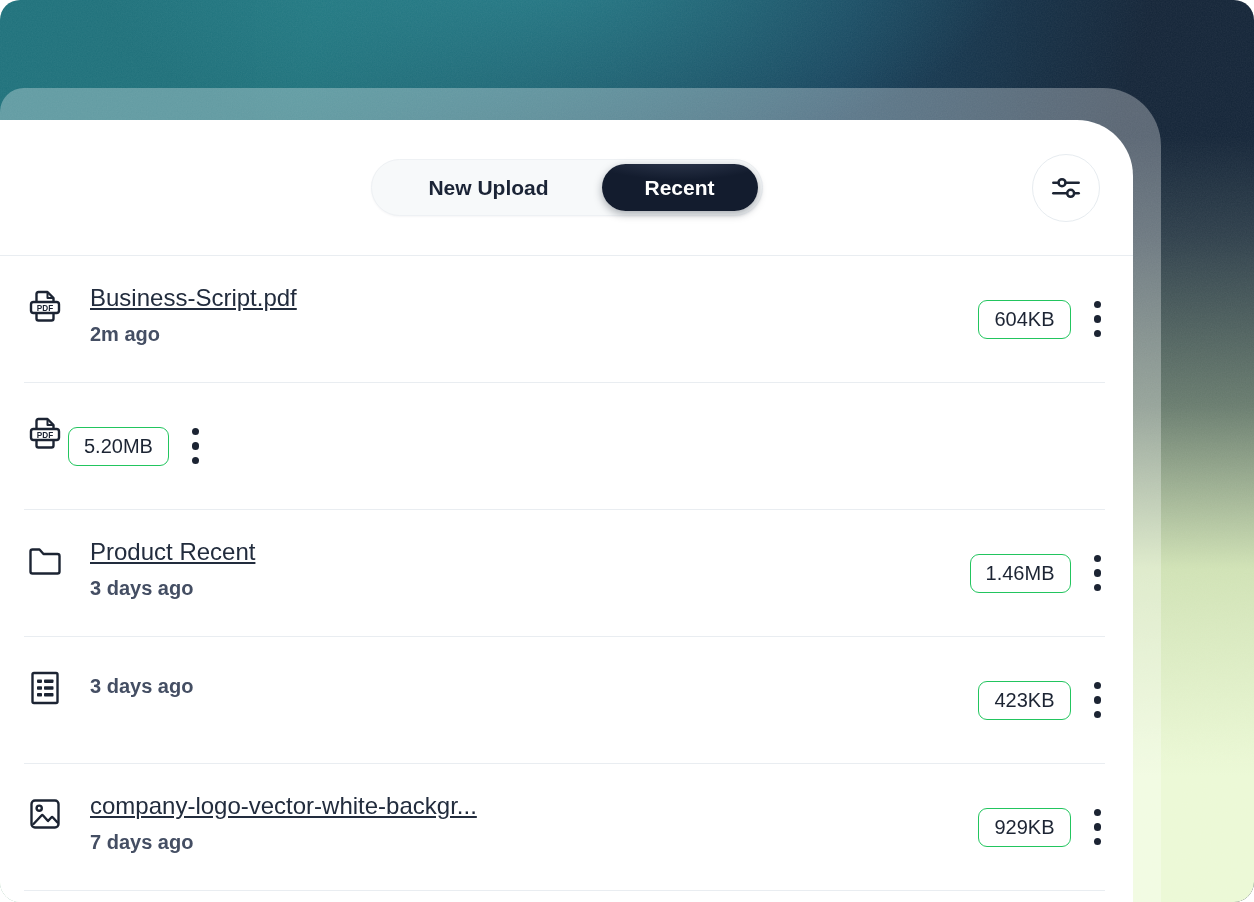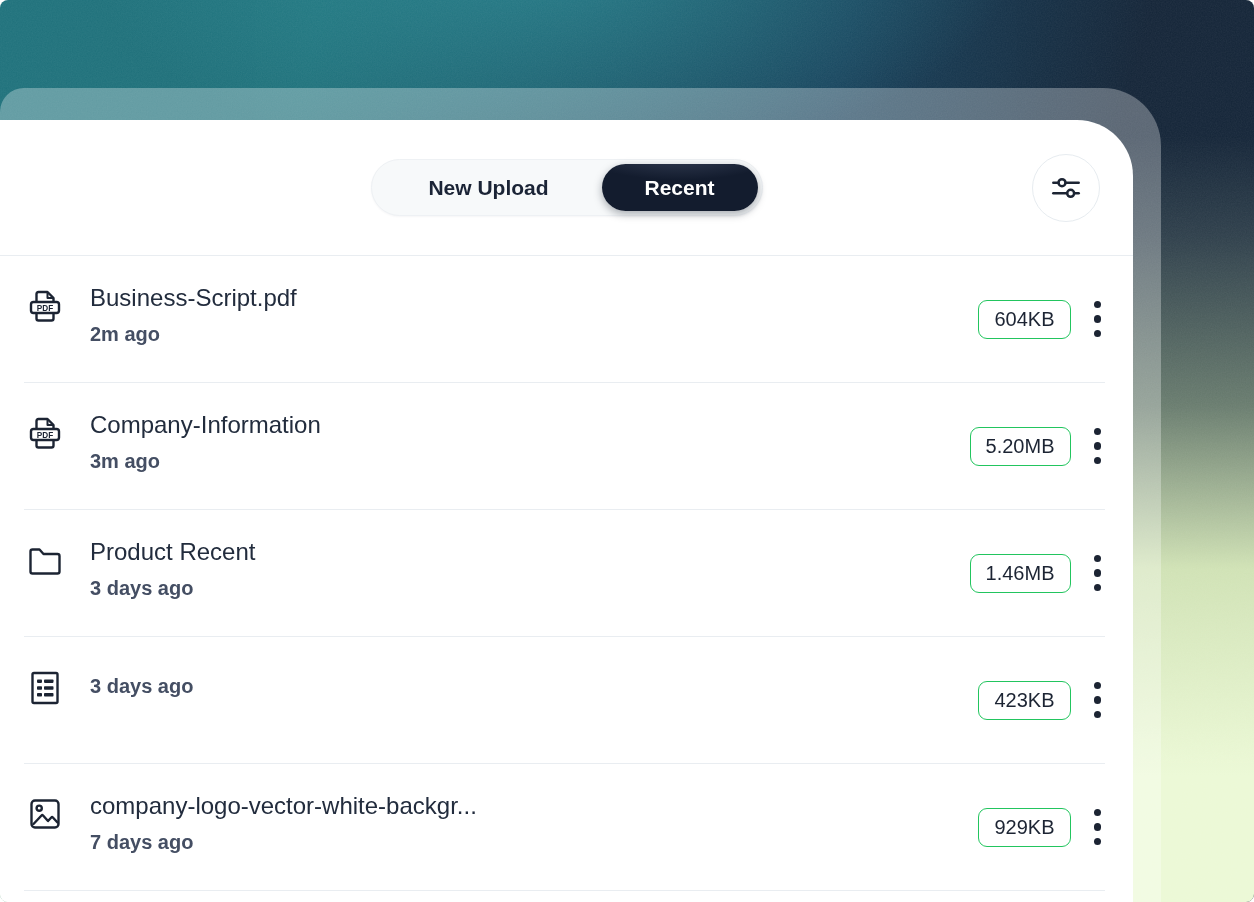--- a/index.html
+++ b/index.html
@@ -3,21 +3,21 @@
 <meta charset="utf-8">
 <style>
   html,body{margin:0;padding:0;background:#ffffff;}
   body{
     width:1254px;height:902px;overflow:hidden;
     font-family:"Liberation Sans", sans-serif;
     -webkit-font-smoothing:antialiased;
   }
   .stage{
     position:relative;width:1254px;height:902px;
-    border-radius:8px;overflow:hidden;background:#ffffff;
+    border-radius:20px;overflow:hidden;background:#ffffff;
   }
 
   
   .bg{
     position:absolute;inset:0;
     background-image:
       linear-gradient(180deg,
         rgba(236,250,212,0) 15%,
         rgba(236,250,212,0.12) 26%,
         rgba(208,230,176,0.45) 45%,
@@ -92,21 +92,21 @@
     width:44px;flex:0 0 44px;align-self:flex-start;margin-top:31px;
     color:#1c2433;
   }
   .file-icon svg{display:block;}
   .file-meta{
     flex:1;margin-left:22px;align-self:flex-start;margin-top:28px;
     min-width:0;
   }
   .file-name{
     font-size:24px;font-weight:500;color:#222c3d;line-height:1.2;
-    white-space:nowrap;overflow:hidden;text-overflow:ellipsis;
+    white-space:nowrap;overflow:hidden;text-overflow:ellipsis;text-decoration:underline;
   }
   .file-time{
     margin-top:9px;font-size:20px;font-weight:700;color:#444e63;line-height:1.2;
   }
   .size-badge{
     flex:0 0 auto;
     border:1px solid #22c55e;border-radius:9px;background:#ffffff;
     padding:7px 15px;
     font-size:20px;font-weight:500;color:#1c2433;
   }
@@ -182,24 +182,20 @@
     <div class="file-icon">
       <svg width="42" height="40" viewBox="0 0 40 40" fill="none" stroke="currentColor" stroke-width="2.4" stroke-linejoin="round">
         <path d="M11.5 15 V7 q0-2 2-2 H22.5 l6 6 v4"></path>
         <path d="M22.5 5 v6 h6" stroke-width="2"></path>
         <rect x="6" y="15" width="28" height="11" rx="2.5" fill="#ffffff"></rect>
         <path d="M11.5 26 v5.5 q0 2 2 2 h13 q2 0 2-2 V26"></path>
         <text x="20" y="23.6" text-anchor="middle" font-family="Liberation Sans, sans-serif" font-size="8.2" font-weight="bold" fill="currentColor" stroke="none">PDF</text>
       </svg>
 
     </div>
-    <div class="file-meta">
-      <div class="file-name">Company-Information</div>
-      <div class="file-time">3m ago</div>
-    </div>
     <div class="size-badge">5.20MB</div>
     <button class="kebab">
       <span class="dot"></span>
       <span class="dot"></span>
       <span class="dot"></span>
     </button>
   </div>
         <div class="file-row">
     <div class="file-icon">
 

